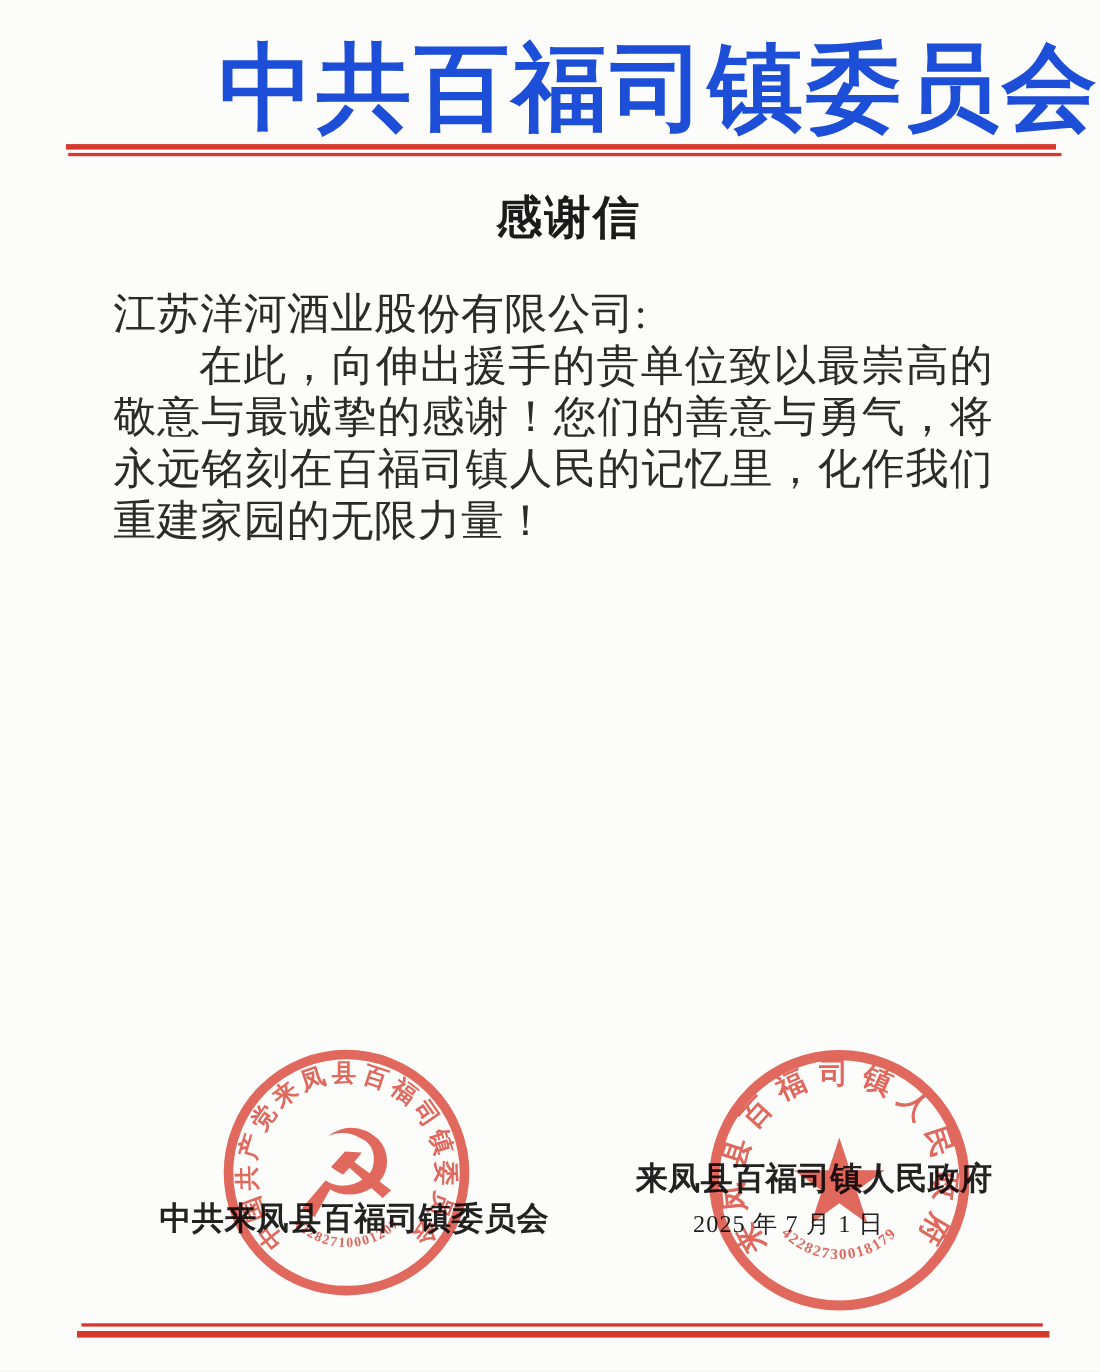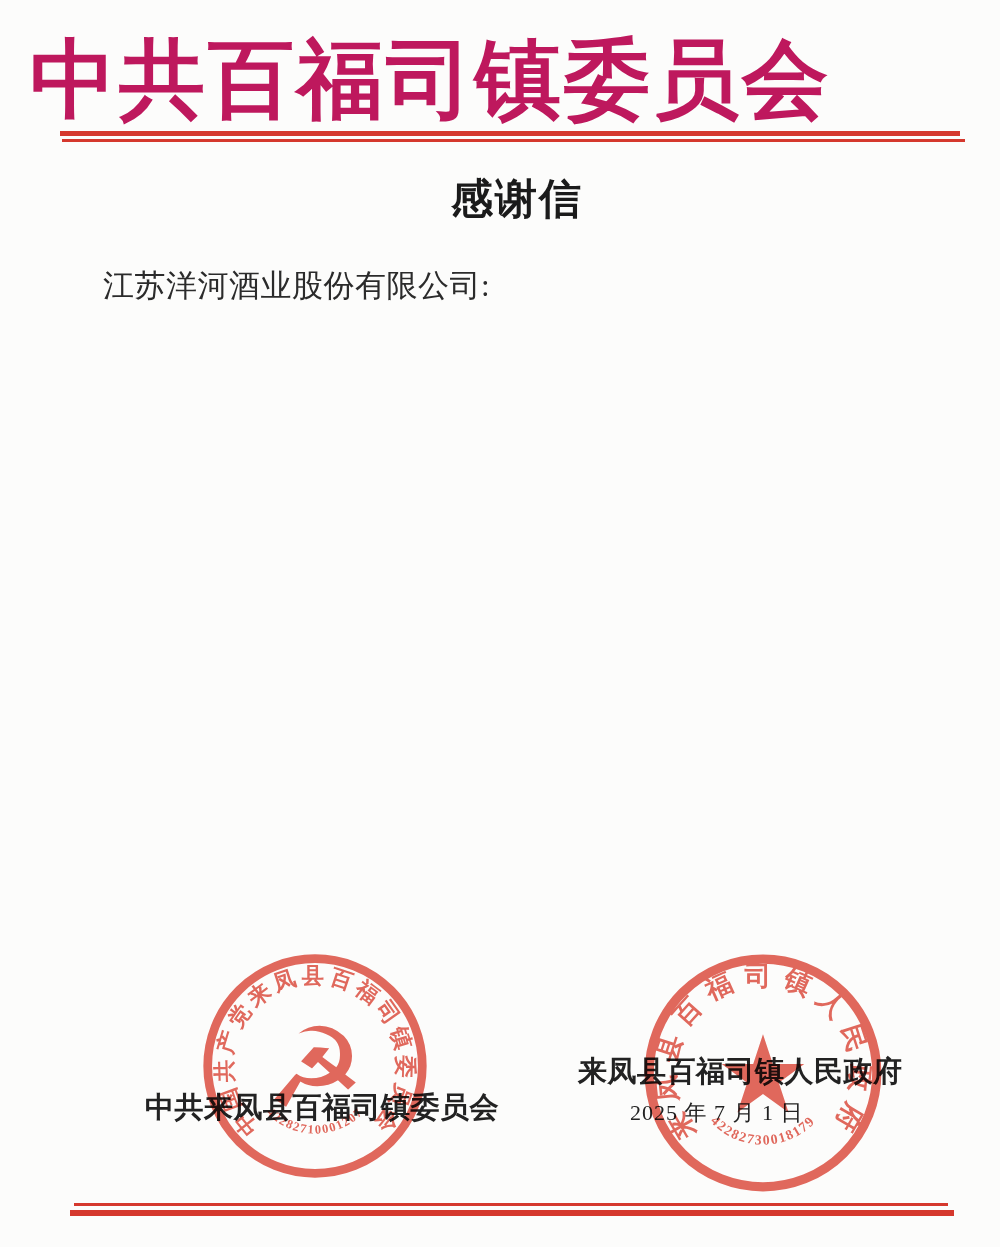--- a/index.html
+++ b/index.html
@@ -8,40 +8,40 @@
     width:1000px;height:1247px;
     margin:0 auto;
     background:#fcfcfb;
     overflow:hidden;
     font-family:"Liberation Serif","DejaVu Serif",serif;
   }
   
   .org-name{
     position:absolute;top:28px;left:0;width:1000px;
     padding-left:30px;box-sizing:border-box;
-    margin:0;text-align:left;
+    margin:0;text-align:right;
     font-size:86px;line-height:104px;font-weight:700;
-    letter-spacing:3px;color:#be185d;
+    letter-spacing:3px;color:#1d4ed8;
     font-family:"Liberation Serif","DejaVu Serif",serif;
     white-space:nowrap;
   }
   .rule-top-thick{position:absolute;top:131px;left:60px;width:900px;height:5px;background:#d5382d;}
   .rule-top-thin {position:absolute;top:139px;left:62px;width:903px;height:3px;background:#d5382d;}
   
   .letter-title{
     position:absolute;top:174px;left:0;width:1000px;
     padding-left:34px;box-sizing:border-box;
     margin:0;text-align:center;
     font-size:42px;line-height:50px;font-weight:700;
     letter-spacing:2px;color:#1b1b1b;
   }
   
   .letter-body{
     position:absolute;top:262px;left:103px;width:800px;
-    font-size:31px;line-height:47px;color:#2b2b2b;
+    font-size:39px;line-height:47px;color:#2b2b2b;
     text-align:justify;letter-spacing:.5px;
   }
   .letter-body p{margin:0;}
   .letter-body p.para{text-indent:2em;}
   
   .sig{
     position:absolute;margin:0;white-space:nowrap;
     font-size:29px;font-weight:700;color:#222;letter-spacing:.5px;
   }
   .sig-party{left:145px;top:1088px;}
@@ -71,20 +71,21 @@
 <div class="page">
 
   <h1 class="org-name">中共百福司镇委员会</h1>
   <div class="rule-top-thick"></div>
   <div class="rule-top-thin"></div>
 
   <h2 class="letter-title">感谢信</h2>
 
   <div class="letter-body">
     <p class="salutation">江苏洋河酒业股份有限公司:</p>
+    <p class="para">在此，向伸出援手的贵单位致以最崇高的敬意与最诚挚的感谢！您们的善意与勇气，将永远铭刻在百福司镇人民的记忆里，化作我们重建家园的无限力量！</p>
   </div>
 
   <p class="sig sig-party">中共来凤县百福司镇委员会</p>
   <p class="sig sig-gov">来凤县百福司镇人民政府</p>
   <p class="sig-date">2025 年 7 月 1 日</p>
 
   <svg class="seal seal-party" viewBox="0 0 240 240">
     <defs>
       <path id="p1t" d="M 64.7,185.9 A 86,86 0 1 1 175.3,185.9"></path>
       <path id="p1b" d="M 66.4,165 A 70,70 0 0 0 173.6,165"></path>

